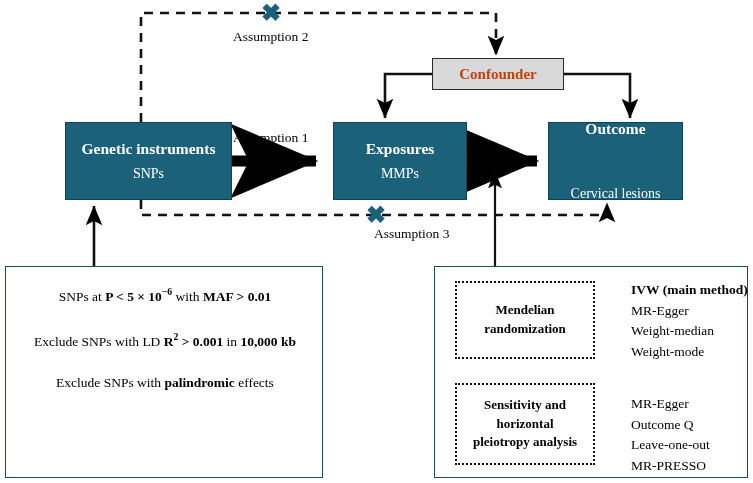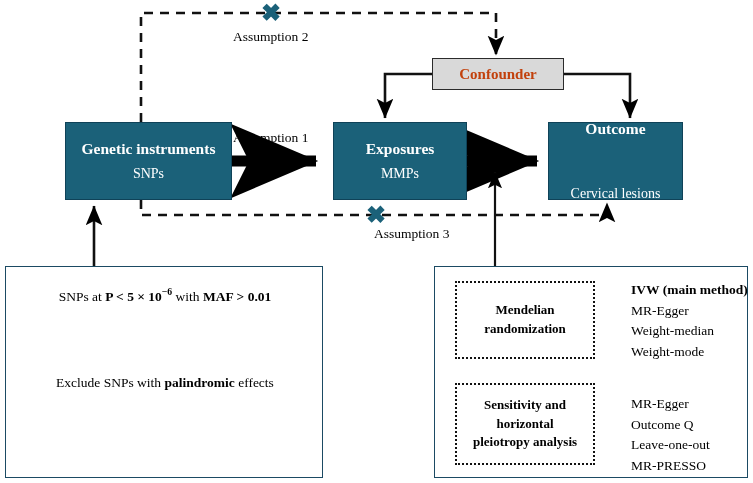--- a/index.html
+++ b/index.html
@@ -115,20 +115,21 @@
   <div class="lbl" style="left:233px;top:29px;">Assumption 2</div>
   <div class="lbl" style="left:261px;top:0px;color:#1b6179;font-size:24px;font-weight:bold;
               line-height:26px;font-family:'Liberation Sans',sans-serif;">✖</div>
 
   <div class="lbl" style="left:338px;top:226px;margin-left:36px;">Assumption 3</div>
   <div class="lbl" style="left:366px;top:202px;color:#1b6179;font-size:24px;font-weight:bold;
               line-height:26px;font-family:'Liberation Sans',sans-serif;">✖</div>
 
   <div class="panel" style="left:5px;top:266px;width:318px;height:212px;">
     <div class="step" style="left:0;top:19px;width:318px;"><span>SNPs at </span><span style="font-weight: bold;">P &lt; 5 × 10</span><sup style="font-weight: bold;">−6</sup><span> with </span><span style="font-weight: bold;">MAF &gt; 0.01</span></div>
+    <div class="step" style="left:0;top:64px;width:318px;"><span>Exclude SNPs with LD </span><span style="font-weight: bold;">R</span><sup style="font-weight: bold;">2</sup><span style="font-weight: bold;"> &gt; 0.001</span><span> in </span><span style="font-weight: bold;">10,000 kb</span></div>
     <div class="step" style="left:0;top:108px;width:318px;"><span>Exclude SNPs with </span><span style="font-weight: bold;">palindromic</span><span> effects</span></div>
   </div>
 
   <div class="panel" style="left:434px;top:266px;width:314px;height:212px;">
 
     <div class="dotbox" style="left:20px;top:14px;width:140px;height:78px;">
         <div>Mendelian</div>
         <div>randomization</div>
       </div>
     <div class="mlist" style="left:196px;top:13px;">

